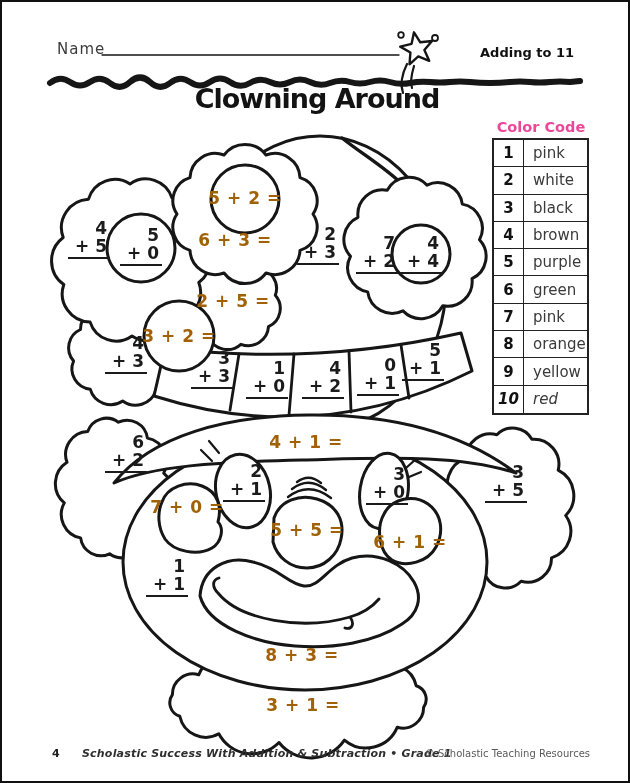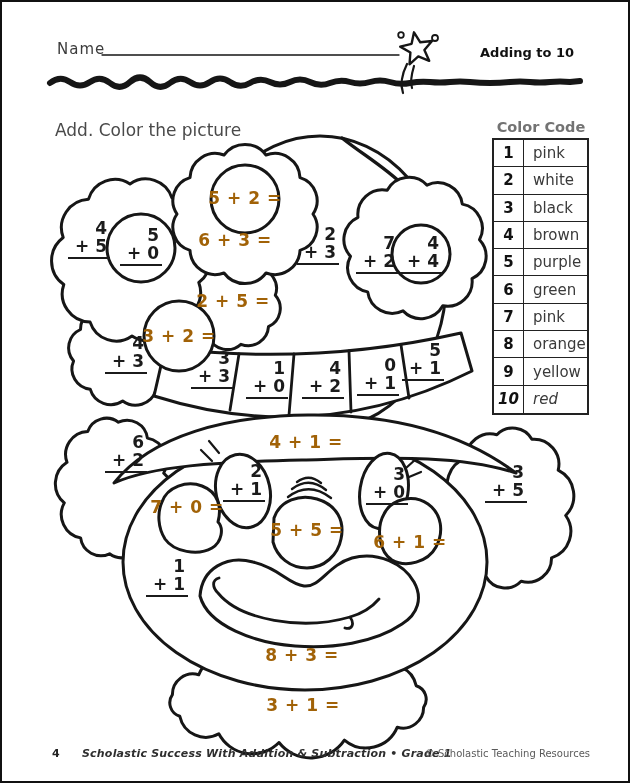--- a/index.html
+++ b/index.html
@@ -8,21 +8,21 @@
     border:2px solid #111;box-sizing:border-box;overflow:hidden;
     font-family:"DejaVu Sans","Liberation Sans",sans-serif;
   }
   svg.art{position:absolute;left:0;top:0;}
   .txt{position:absolute;z-index:5;}
   .center{transform:translate(-50%,-50%);}
   .name-label{left:55px;top:38px;font-size:15px;color:#3c3c3c;letter-spacing:1px;}
   .level-label{right:54px;top:43px;font-size:13px;font-weight:bold;color:#111;}
   .title{left:315px;top:96px;font-size:27px;font-weight:bold;color:#131313;letter-spacing:-1px;white-space:nowrap;}
   .instructions{left:53px;top:118px;font-size:17px;color:#4a4a4a;line-height:21px;}
-  .cc-title{left:539px;top:125px;font-size:14.5px;font-weight:bold;color:#737373;white-space:nowrap;}
+  .cc-title{left:539px;top:125px;font-size:14.5px;font-weight:bold;color:#ec4899;white-space:nowrap;}
   .cc-table{
     position:absolute;left:490px;top:136px;width:97px;height:277px;z-index:5;
     display:grid;grid-template-columns:30px 1fr;grid-auto-rows:1fr;
     border:2px solid #222;box-sizing:border-box;background:#fff;
   }
   .cc-num{border-right:1.6px solid #222;border-bottom:1.6px solid #222;
     display:flex;align-items:center;justify-content:center;
     font-size:15px;font-weight:bold;color:#111;}
   .cc-color{border-bottom:1.6px solid #222;display:flex;align-items:center;
     padding-left:9px;font-size:15px;color:#3a3a3a;}
@@ -91,23 +91,23 @@
 
       <path fill="#fff" stroke-width="3" d="M272,516 C278,498 298,492 315,497 C335,503 343,519 339,537 C336,553 322,566 305,566 C288,566 275,555 271,540 Z"></path>
       <path stroke-width="2.4" d="M286,495 Q307,479 329,496 M290,487 Q307,474 324,488 M295,480 Q307,471 319,481"></path>
 
       <path fill="#fff" stroke-width="3" d="M198,594 C200,566 225,553 251,560 C277,566 286,582 302,584 C318,586 326,563 350,556 C376,549 402,562 412,580 C421,596 416,612 400,622 C372,641 330,647 293,644 C253,641 206,624 198,594 Z"></path>
       <path stroke-width="2.8" d="M216,591 C238,618 300,629 348,615 C362,611 371,604 377,597 M216,591 C210,585 210,578 217,576 M348,615 C353,622 350,628 343,626"></path>
     </g>
   </svg>
 
   <div class="txt name-label">Name</div>
-  <div class="txt level-label">Adding to 10</div>
+  <div class="txt level-label">Adding to 11</div>
+  <div class="txt title center">Clowning Around</div>
   <div class="txt instructions">
-    <div>Add. Color the picture</div>
   </div>
 
   <div class="txt cc-title center">Color Code</div>
   <div class="cc-table">
     <div class="cc-num">1</div>
     <div class="cc-color">pink</div>
     <div class="cc-num">2</div>
     <div class="cc-color">white</div>
     <div class="cc-num">3</div>
     <div class="cc-color">black</div>

